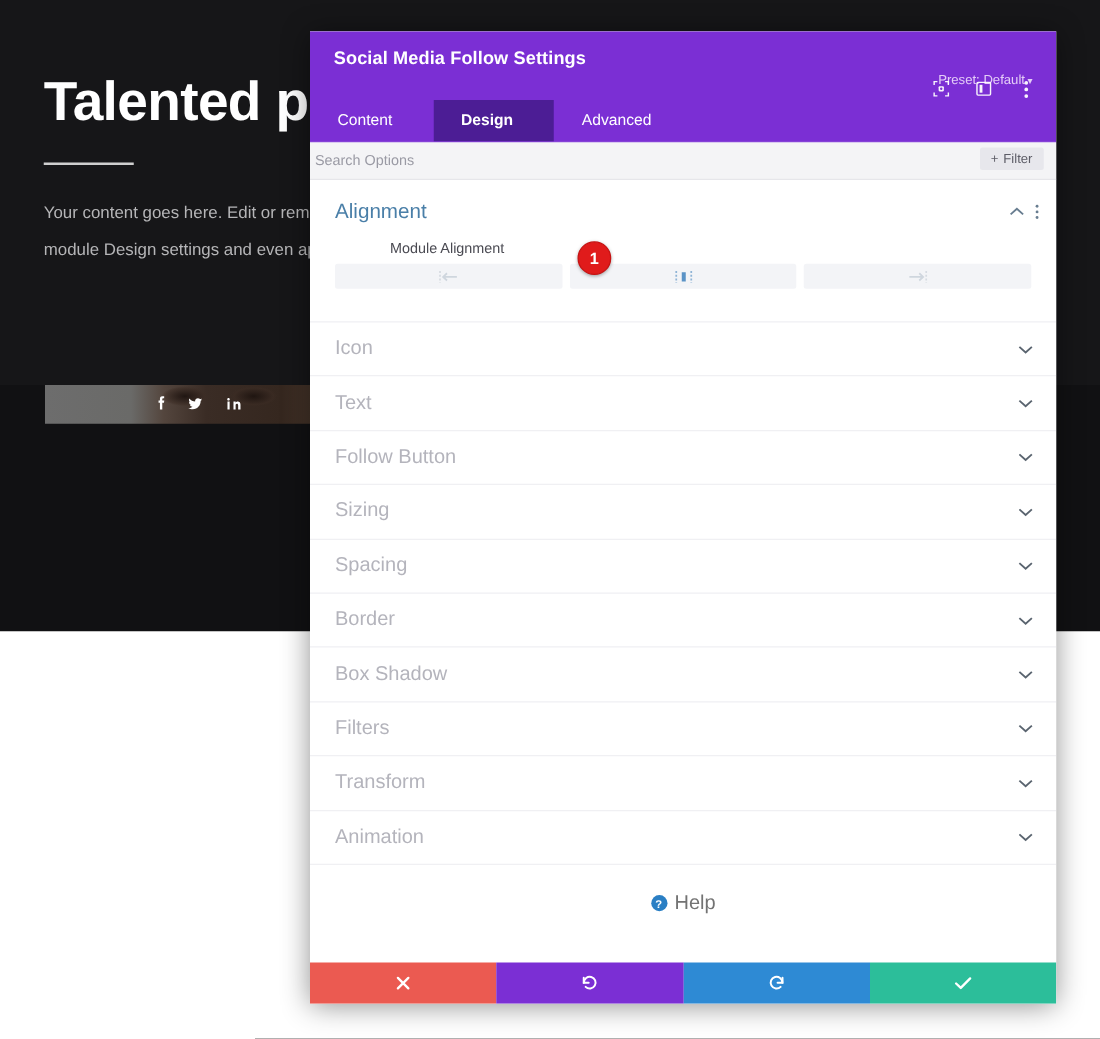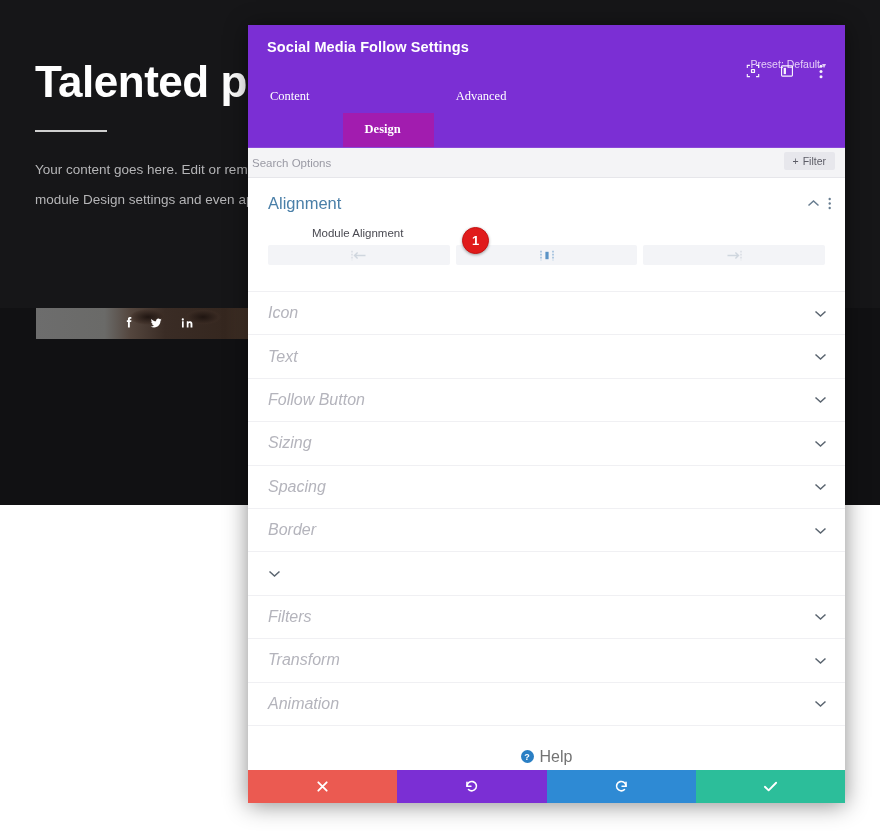--- a/index.html
+++ b/index.html
@@ -96,23 +96,23 @@
     display: flex; align-items: center; justify-content: center;
   }
 
   
   #modal-tabs {
     background: #7b2fd4; display: flex; flex: 0 0 auto;
     border-bottom: 1px solid rgba(255,255,255,0.12);
   }
   .tab {
     padding: 9px 33px 10px 22px;
-    color: #ffffff; font-size: 12.5px; font-weight: 400; font-family: Liberation Serif, serif;
-  }
-  .tab.active { background: #a21caf; font-weight: 700; margin-top: 33px; }
+    color: #ffffff; font-size: 12.5px; font-weight: 400;
+  }
+  .tab.active { background: #4c1d95; font-weight: 700; }
 
   
   #search-bar {
     background: #f4f4f6; border-bottom: 1px solid #e6e6ea;
     height: 30px; display: flex; align-items: center;
     padding-left: 4px; position: relative; flex: 0 0 auto;
   }
   #search-input {
     border: 0; background: transparent; outline: none;
     font-family: "Liberation Sans", sans-serif;
@@ -161,21 +161,20 @@
     display: flex; align-items: center; justify-content: center;
     box-shadow: 0 1px 3px rgba(0,0,0,0.35);
   }
   #align-spacer { height: 26px; }
 
   
   .sec-row {
     height: 43.4px; border-top: 1px solid #f0f0f3;
     display: flex; align-items: center;
     padding: 0 18px 0 20px;
-    font-style: italic;
   }
   .sec-row-label { flex: 1; font-size: 16px; color: #b4b4bc; font-weight: 400; }
   .chev { color: #3e4a57; opacity: .85; display: flex; }
 
   
   #help-wrap {
     border-top: 1px solid #f0f0f3;
     display: flex; align-items: center; justify-content: center;
     gap: 6px; padding: 22px 0 0 0;
   }
@@ -362,20 +361,21 @@
     </div>
     <div class="sec-row">
       <div class="sec-row-label">Border</div>
       <div class="chev">
           <svg width="13" height="9" viewBox="0 0 13 9" fill="none" stroke="#3e4a57" stroke-width="1.5">
             <path d="M1.5 2.5 6.5 7 11.5 2.5"></path>
           </svg>
         </div>
     </div>
     <div class="sec-row">
+      <div class="sec-row-label">Box Shadow</div>
       <div class="chev">
           <svg width="13" height="9" viewBox="0 0 13 9" fill="none" stroke="#3e4a57" stroke-width="1.5">
             <path d="M1.5 2.5 6.5 7 11.5 2.5"></path>
           </svg>
         </div>
     </div>
     <div class="sec-row">
       <div class="sec-row-label">Filters</div>
       <div class="chev">
           <svg width="13" height="9" viewBox="0 0 13 9" fill="none" stroke="#3e4a57" stroke-width="1.5">

